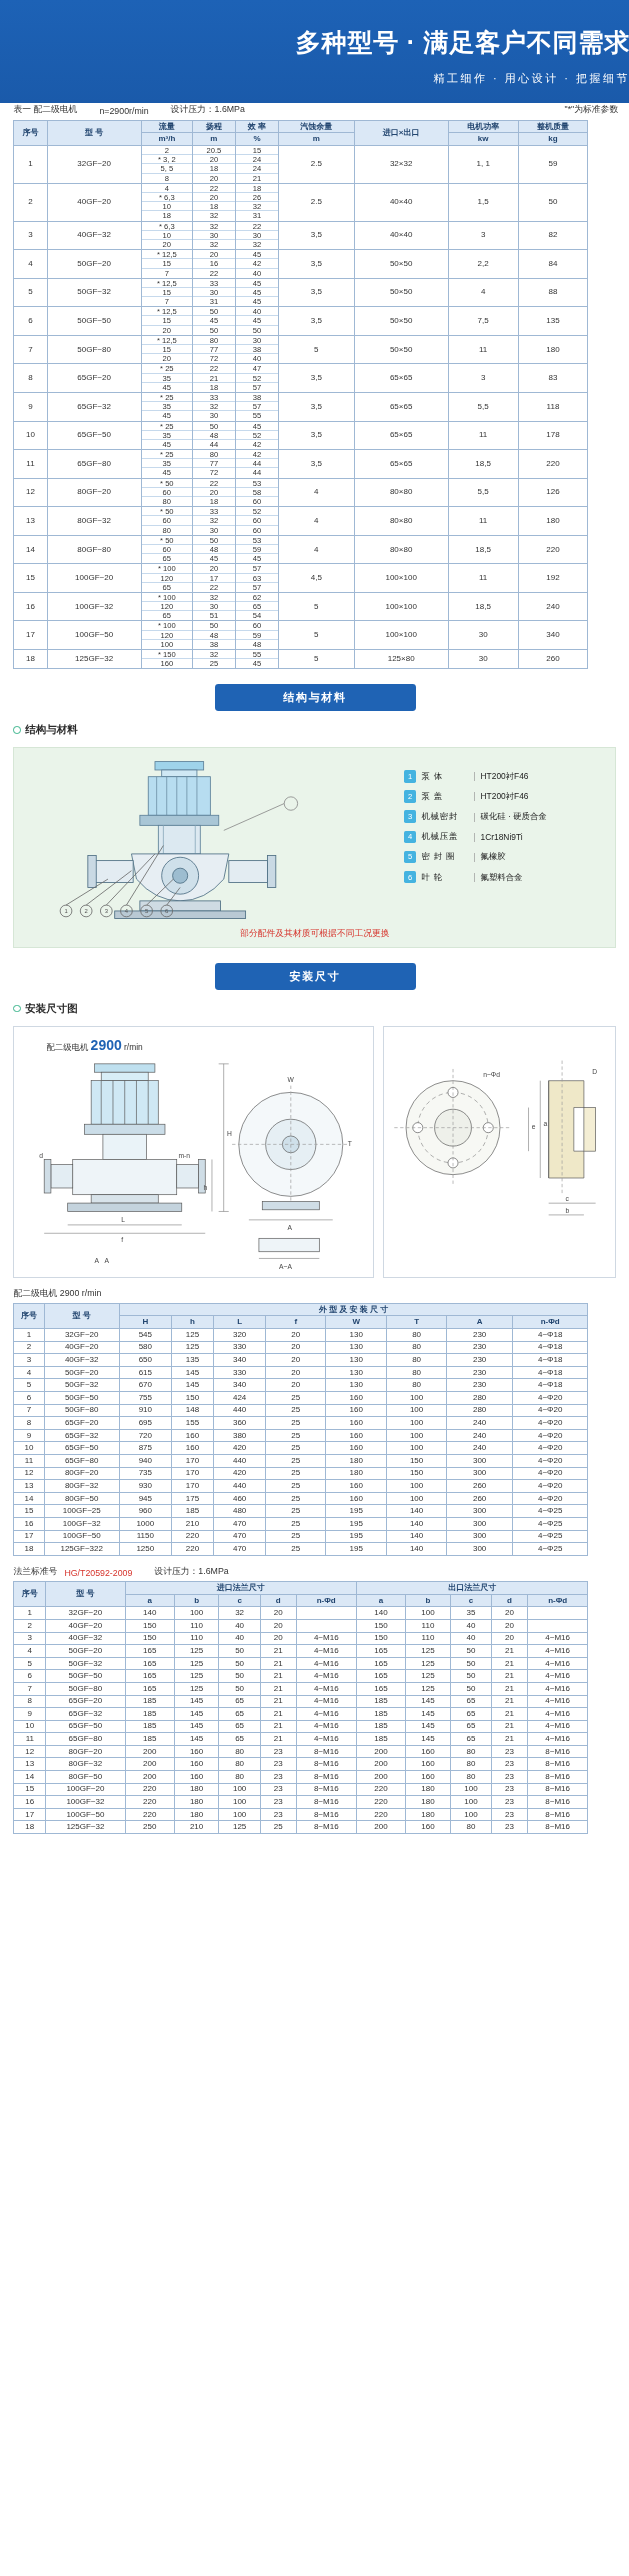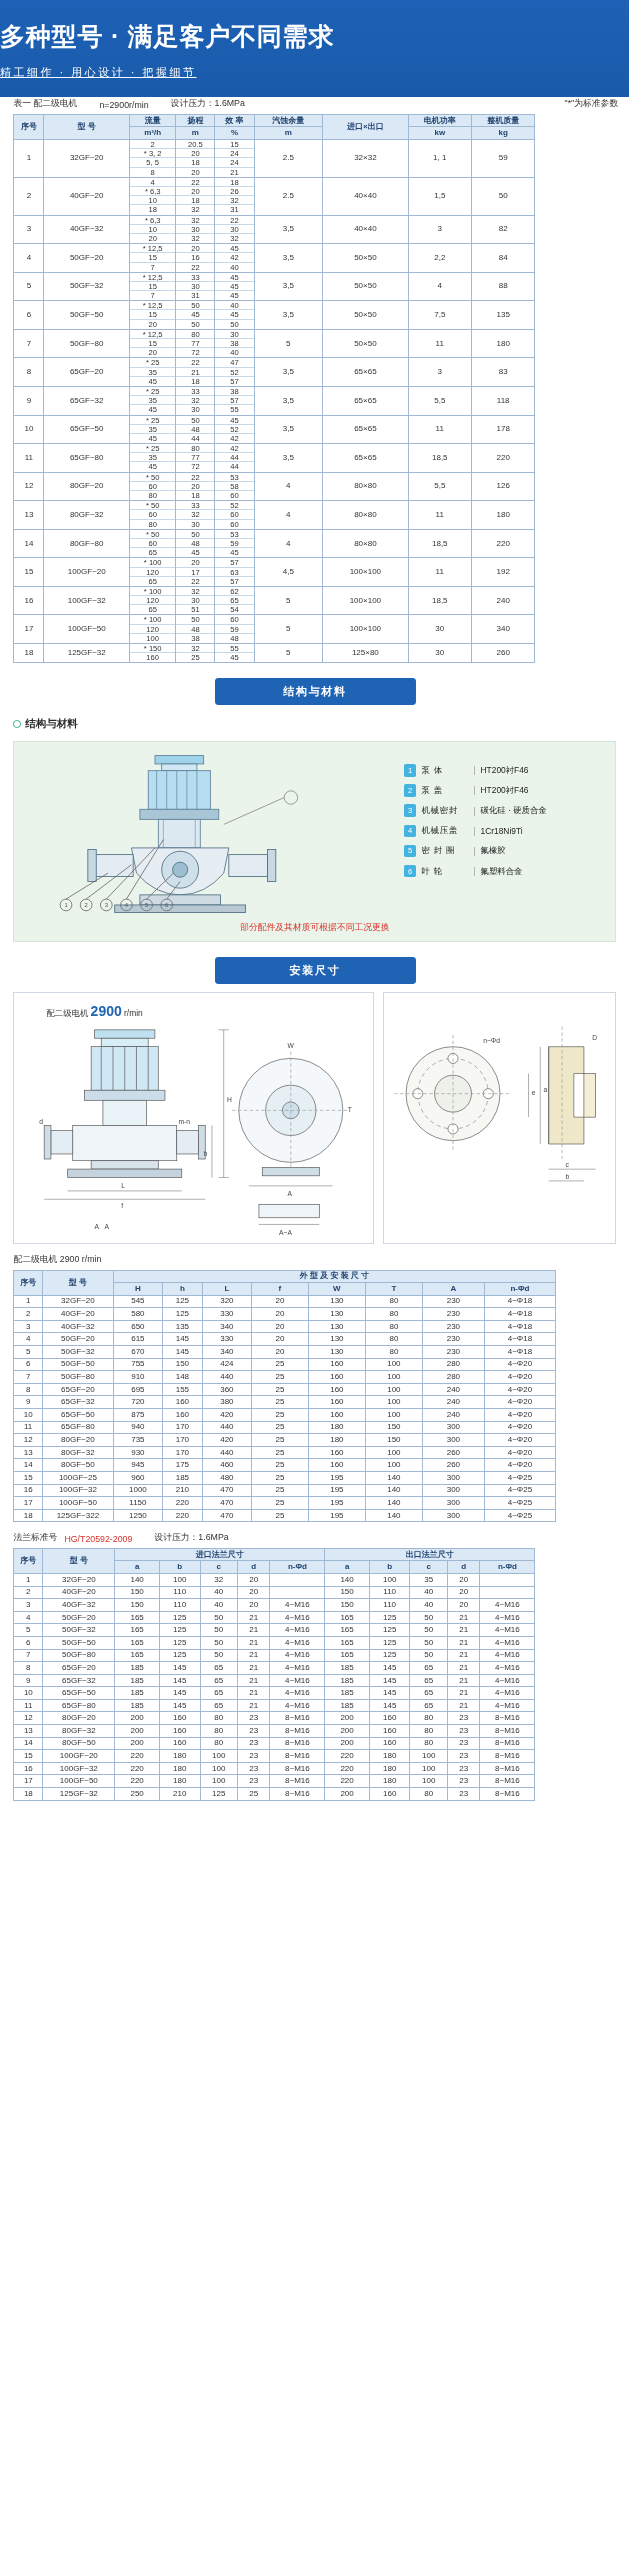--- a/index.html
+++ b/index.html
@@ -11,33 +11,32 @@
     color:#333;
     font-size:9.2px;
   }
   .page { width:630px; position:relative; }
 
   
   .hero {
     background:#1f63b4;
     background:linear-gradient(#1d62b6,#1a5aaa);
     color:#fff;
-    text-align:left;
-    padding:20px 0 17px;
+    text-align:right;
+    padding:26px 0 17px;
   }
   .hero-title {
     font-size:25px;
     font-weight:bold;
     letter-spacing:0.8px;
   }
   .hero-sub {
     margin-top:11.8px;
     font-size:11px;
     letter-spacing:2.5px;
-    text-decoration:underline;
   }
 
   
   .sec-head {
     display:flex;
     align-items:center;
     gap:5px;
     padding:11.8px 11.8px 5px 11.8px;
   }
   .sec-head .mark {
@@ -73,21 +72,21 @@
     color:#333;
     gap:22px;
   }
   .meta-line .spacer { flex:1 1 auto; }
   .meta-line .note { color:#333; }
   .meta-line .hg { color:#d6332b; }
 
   
   table.grid {
     border-collapse:collapse;
-    width:522px;
+    width:575px;
     margin:0 13.4px;
     font-size:8px;
     color:#333;
     table-layout:fixed;
   }
   table.grid th, table.grid td {
     border:0.8px solid #9fb8d4;
     text-align:center;
     vertical-align:middle;
     padding:0.8px 0.8px;
@@ -882,20 +881,26 @@
           <span class="mat-div">|</span>
           <span class="mat-val">氟塑料合金</span>
         </div>
       </div>
     <div class="struct-note">部分配件及其材质可根据不同工况更换</div>
   </div>
 
   <div class="banner">安装尺寸</div>
 
   <div style="display:flex;">
+    <div style="width:369px;">
+      <div class="sub-head">
+        <span class="ring"></span>
+        <span class="txt">安装尺寸图</span>
+      </div>
+    </div>
   </div>
 
   <div class="draw-wrap">
     <div class="draw-box draw-left">
       <div class="motor-tag">
         <span>配二级电机</span>
         <b>2900</b>
         <span>r/min</span>
       </div>
       <svg width="359" height="225" viewBox="0 0 428 268" style="position:absolute;left:0;top:25px;font-size:11px">

